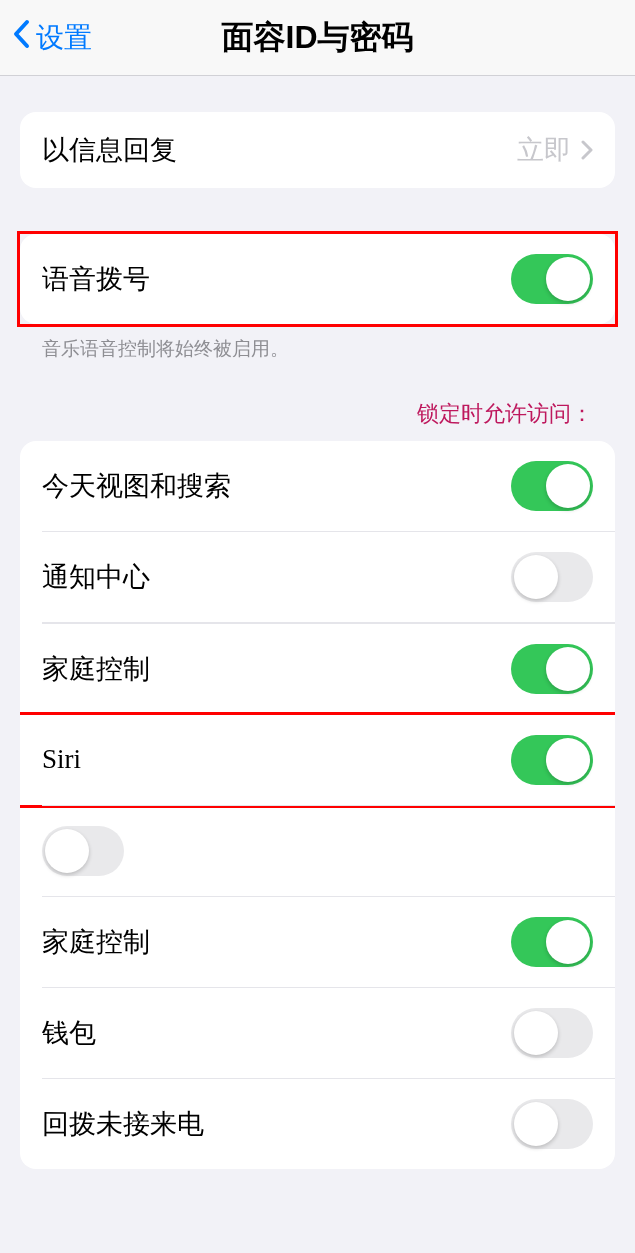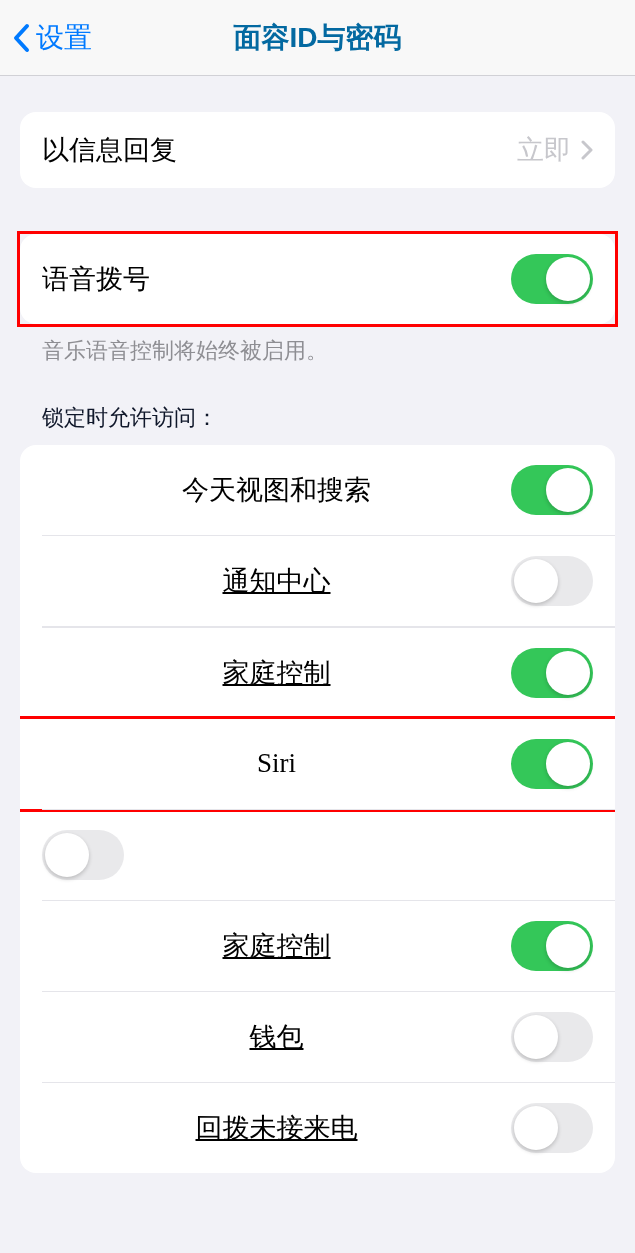--- a/index.html
+++ b/index.html
@@ -18,58 +18,56 @@
     .nav-bar {
       height: 76px;
       background: #f8f8f8;
       border-bottom: 1px solid #d1d1d6;
       display: flex;
       align-items: center;
       position: relative;
     }
     .back-button {
       display: flex;
-      align-items: center;
       padding-left: 12px;
       color: #007aff;
       font-size: 28px;
       cursor: pointer;
     }
     .back-chevron {
       width: 18px;
       height: 30px;
       margin-right: 6px;
     }
     .nav-title {
       position: absolute;
       left: 0;
       right: 0;
       text-align: center;
-      font-size: 28px;
+      font-size: 32px;
       font-weight: 600;
-      color: #0369a1;
+      color: #000000;
       pointer-events: none;
     }
     .content {
       padding: 36px 20px 0 20px;
     }
     .group {
       background: #fff;
       border-radius: 16px;
       overflow: hidden;
     }
     .row {
       display: flex;
       align-items: center;
       padding: 20px 22px;
       min-height: 76px;
     }
     .group .row:not(:first-child) {
       position: relative;
-      text-decoration: underline;
     }
     .row-label {
       flex: 1;
       font-size: 27px;
       color: #000;
     }
     .row-value {
       font-size: 27px;
       color: #c7c7cc;
       margin-right: 10px;
@@ -102,45 +100,45 @@
       top: 3px;
       box-shadow: 0 2px 4px rgba(0,0,0,0.2);
     }
     .toggle.on .toggle-knob {
       right: 3px;
     }
     .toggle.off .toggle-knob {
       left: 3px;
     }
     .footer-text {
-      font-size: 22px;
+      font-size: 19px;
       color: #8e8e93;
       padding: 12px 22px 0 22px;
       line-height: 1.4;
     }
     .header-text {
       font-size: 22px;
-      color: #0f172a;
+      color: #be185d;
       padding: 0 22px 12px 22px;
+      text-align: right;
     }
     .spacer-lg {
       height: 46px;
     }
     .spacer-md {
       height: 36px;
     }
     .highlight-box {
       border: 3px solid #ff0000;
       margin: -3px;
     }
     .group-rows .row {
       border-top: none;
       margin-left: 0;
       padding-left: 22px;
-      text-align: center;
     }
     .divider {
       height: 1px;
       background: #e5e5ea;
       margin-left: 22px;
     }
   </style>
 </head>
 <body>
 

